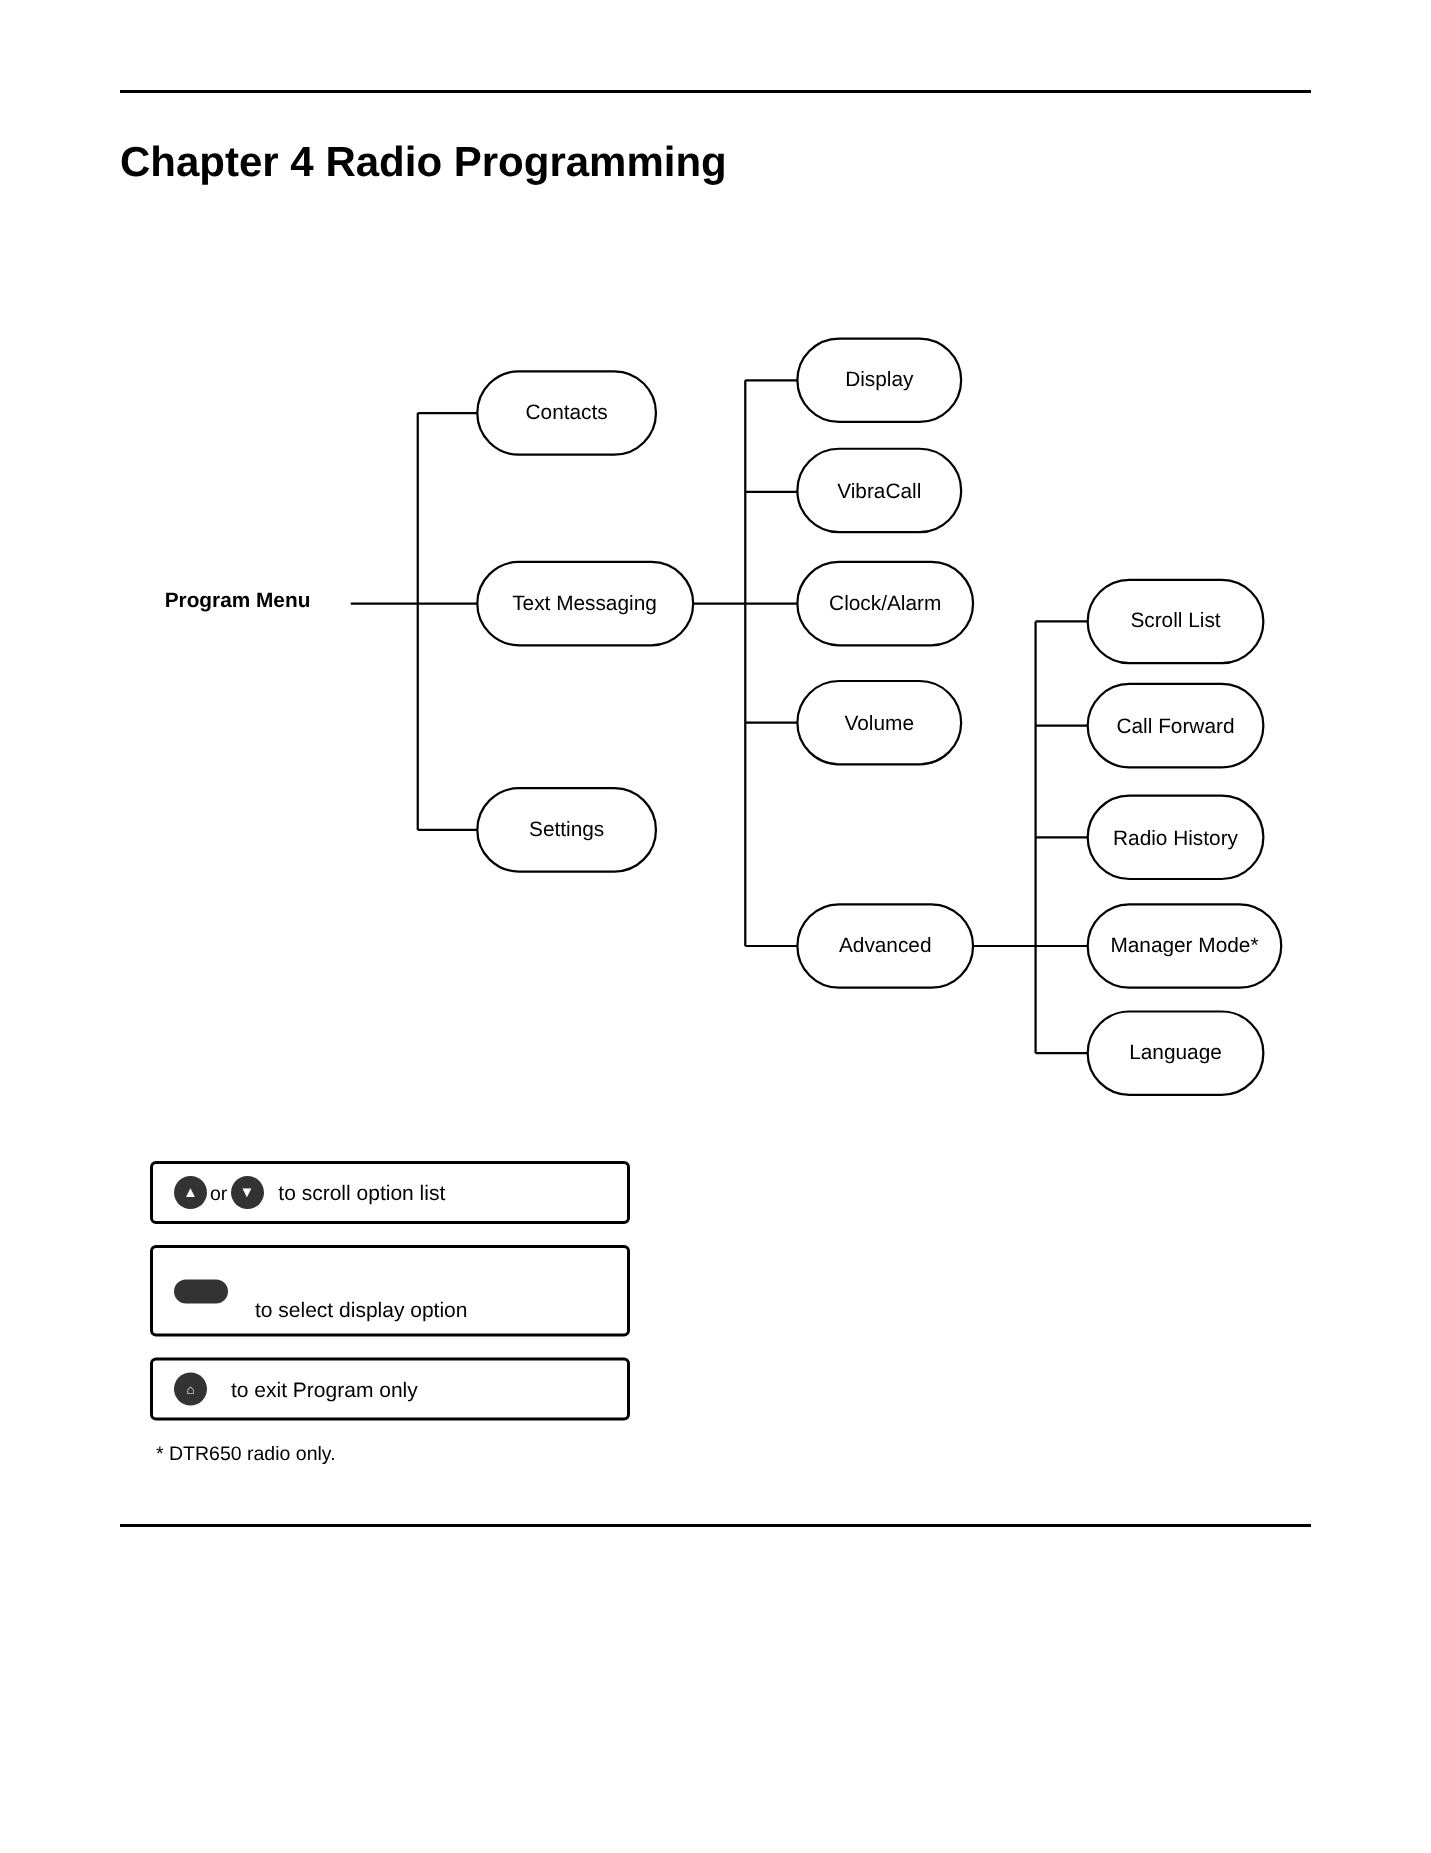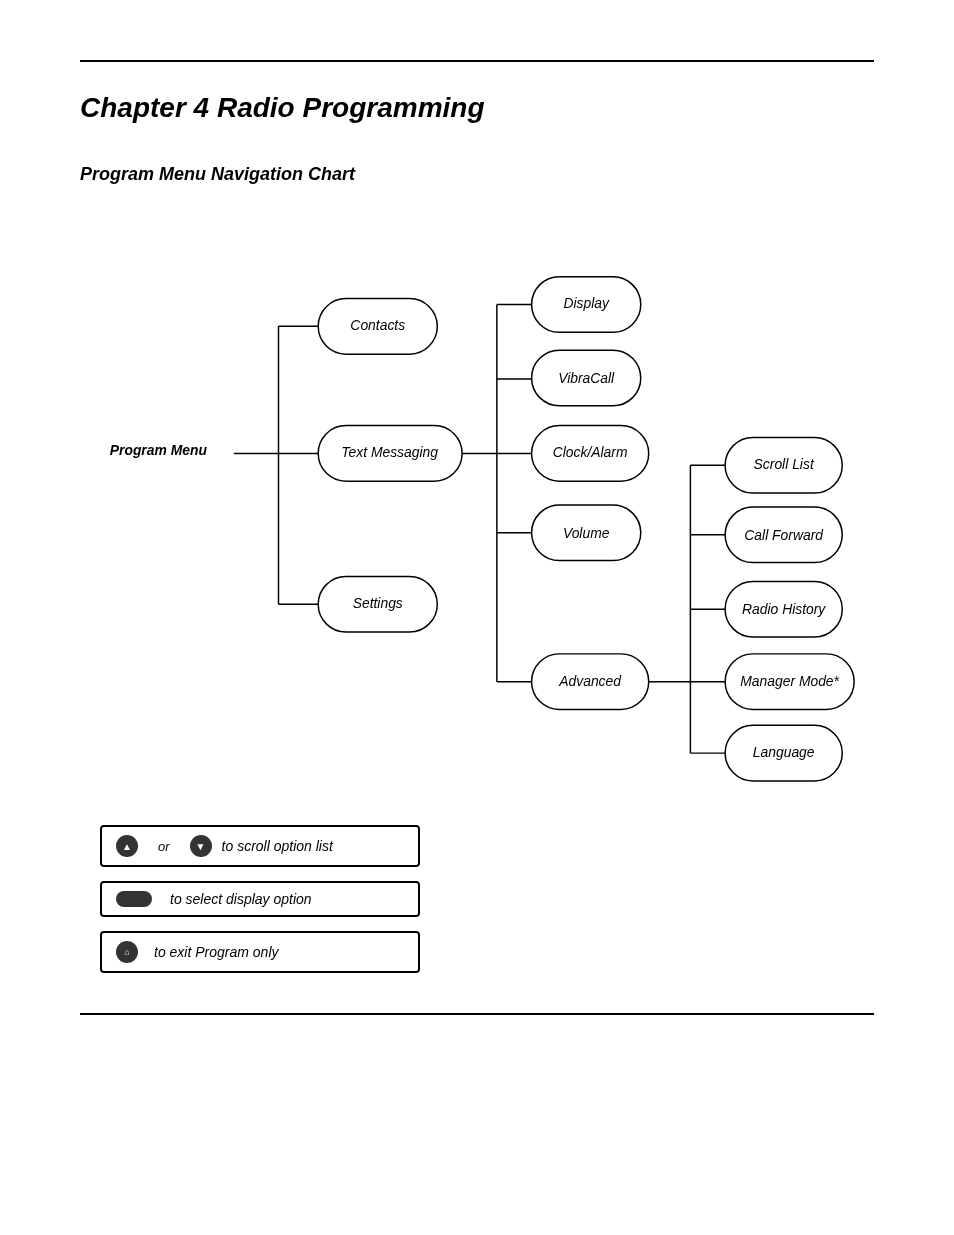--- a/index.html
+++ b/index.html
@@ -8,21 +8,20 @@
       font-family: Arial, Helvetica, sans-serif;
       font-size: 14px;
       color: #000;
       width: 954px;
       min-height: 1235px;
       position: relative;
     }
 
     .page-container {
       padding: 60px 80px 60px 80px;
-      font-style: italic;
     }
 
     .top-rule {
       border: none;
       border-top: 2px solid #000;
       margin-bottom: 30px;
     }
 
     .bottom-rule {
       border: none;
@@ -137,21 +136,20 @@
   </style>
 </head>
 <body>
 
 <div class="page-container">
 
   <hr class="top-rule">
 
   <div class="chapter-title">Chapter 4    Radio Programming</div>
 
-  <div class="section-title">Program Menu Navigation Chart</div>
 
   <div class="chart-area">
     <svg class="chart-svg" viewBox="0 0 800 560">
 
       <text x="30" y="230" font-family="Arial" font-size="14" font-weight="bold">Program Menu</text>
 
       <line x1="155" y1="228" x2="200" y2="228" stroke="#000" stroke-width="1.5"></line>
 
       <line x1="200" y1="100" x2="200" y2="380" stroke="#000" stroke-width="1.5"></line>
 
@@ -219,38 +217,39 @@
       <text x="709" y="534" font-family="Arial" font-size="14" text-anchor="middle">Language</text>
 
     </svg>
   </div>
 
   <div class="legend-area">
 
     <div class="legend-item">
       <div class="legend-icon">
         <div class="btn-up">▲</div>
-        <span style="margin: 0 20px; font-size:13px;">or</span>
+        <span style="margin: 0 2px; font-size:13px;">or</span>
         <div class="btn-down">▼</div>
       </div>
       <span>to scroll option list</span>
     </div>
 
     <div class="legend-item">
       <div class="legend-icon">
         <div class="btn-select"></div>
       </div>
-      <span style="margin-left:8px;">to select display option</span>
+      <span style="margin-left:8px;margin-top:25px;">to select display option</span>
     </div>
 
     <div class="legend-item">
       <div class="legend-icon">
         <div class="btn-home">⌂</div>
       </div>
       <span style="margin-left:6px;">to exit Program only</span>
     </div>
 
+    <div class="footnote">* DTR650 radio only.</div>
 
   </div>
 
   <hr class="bottom-rule">
 
 </div>
 
 </body></html>

